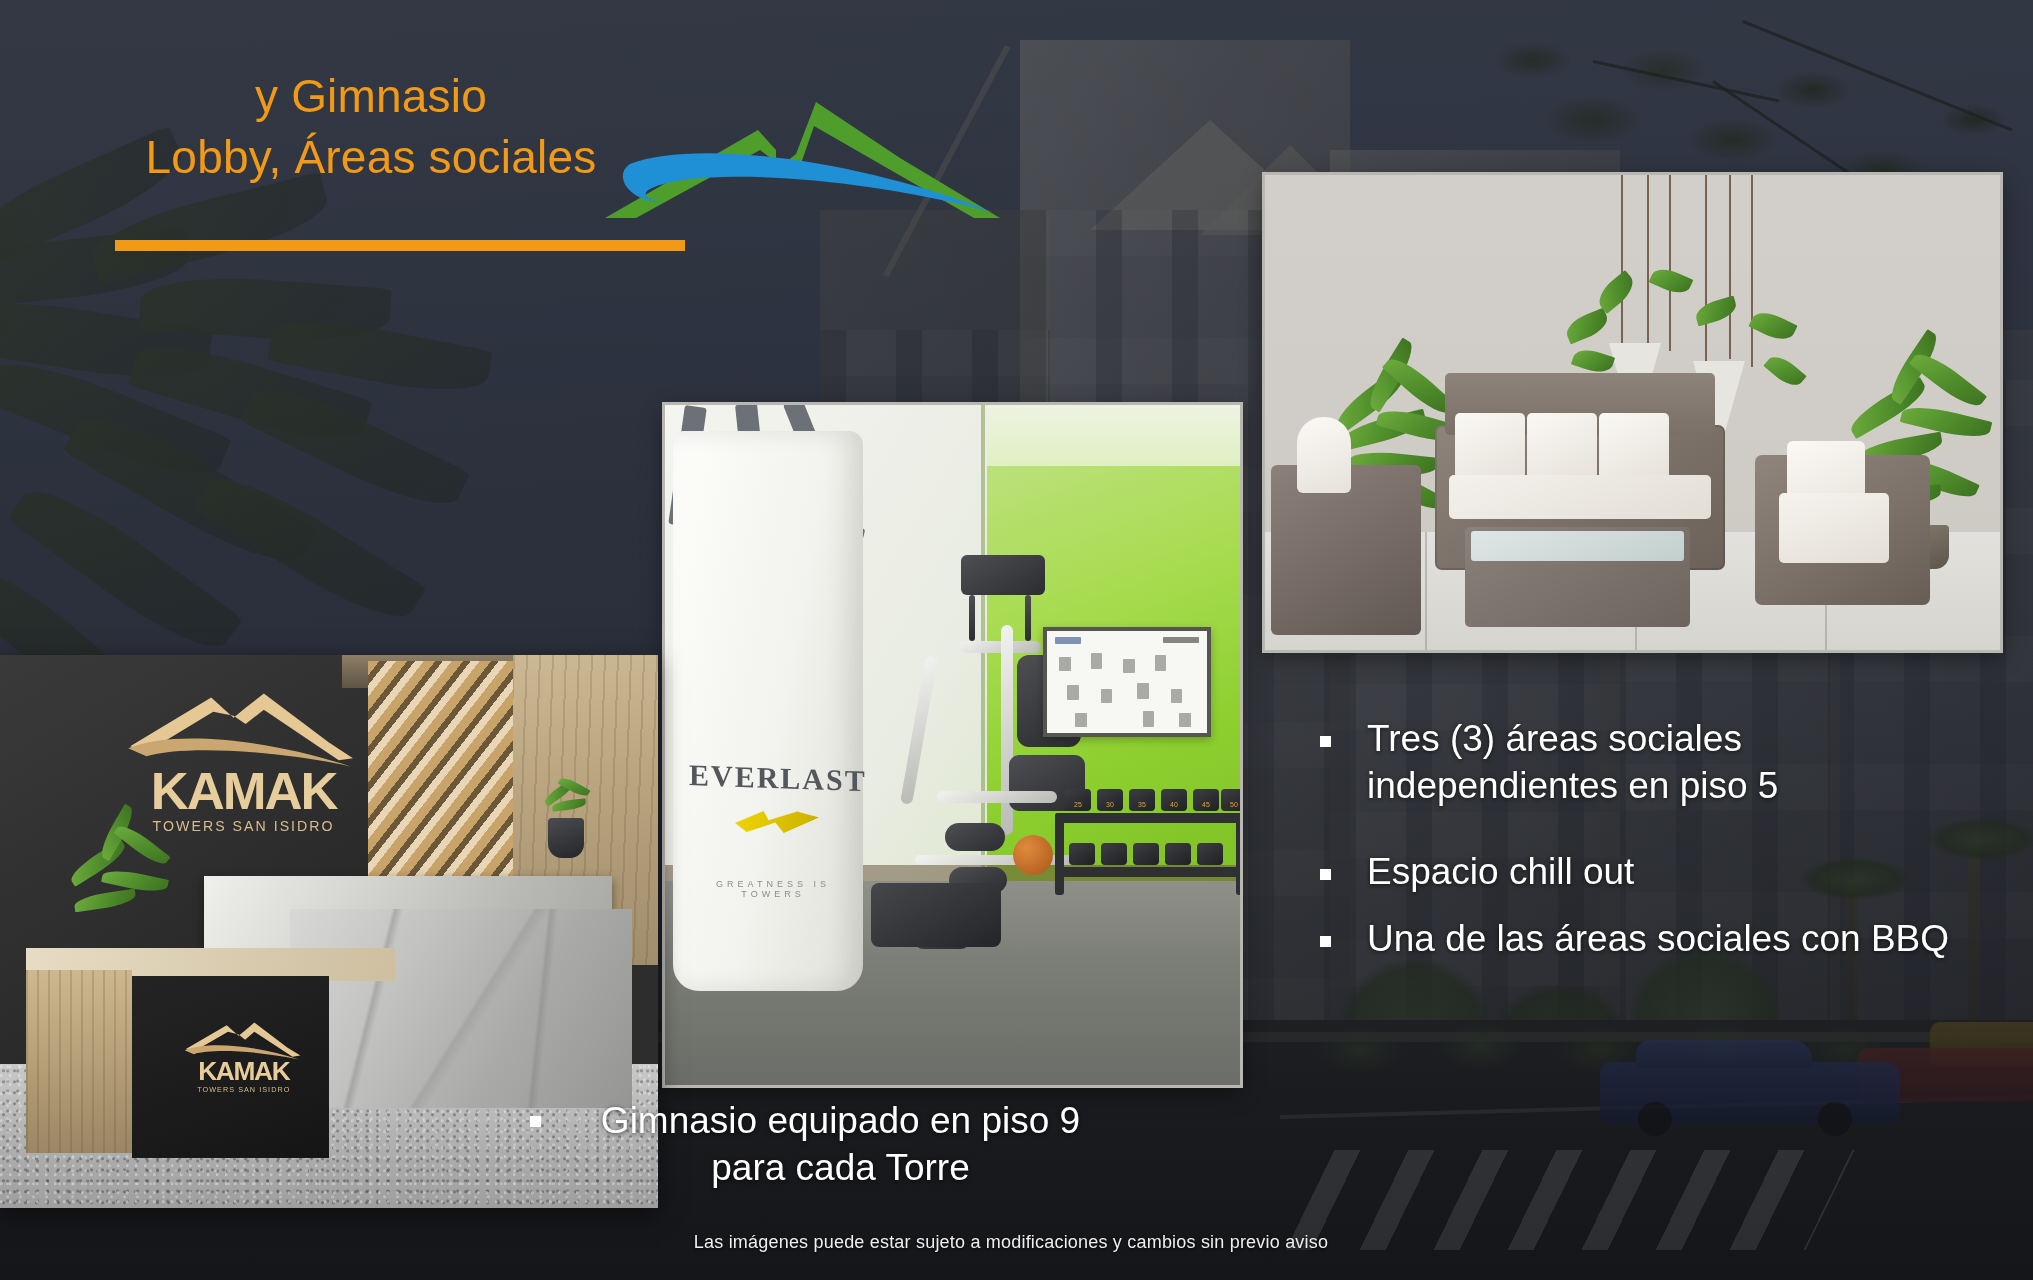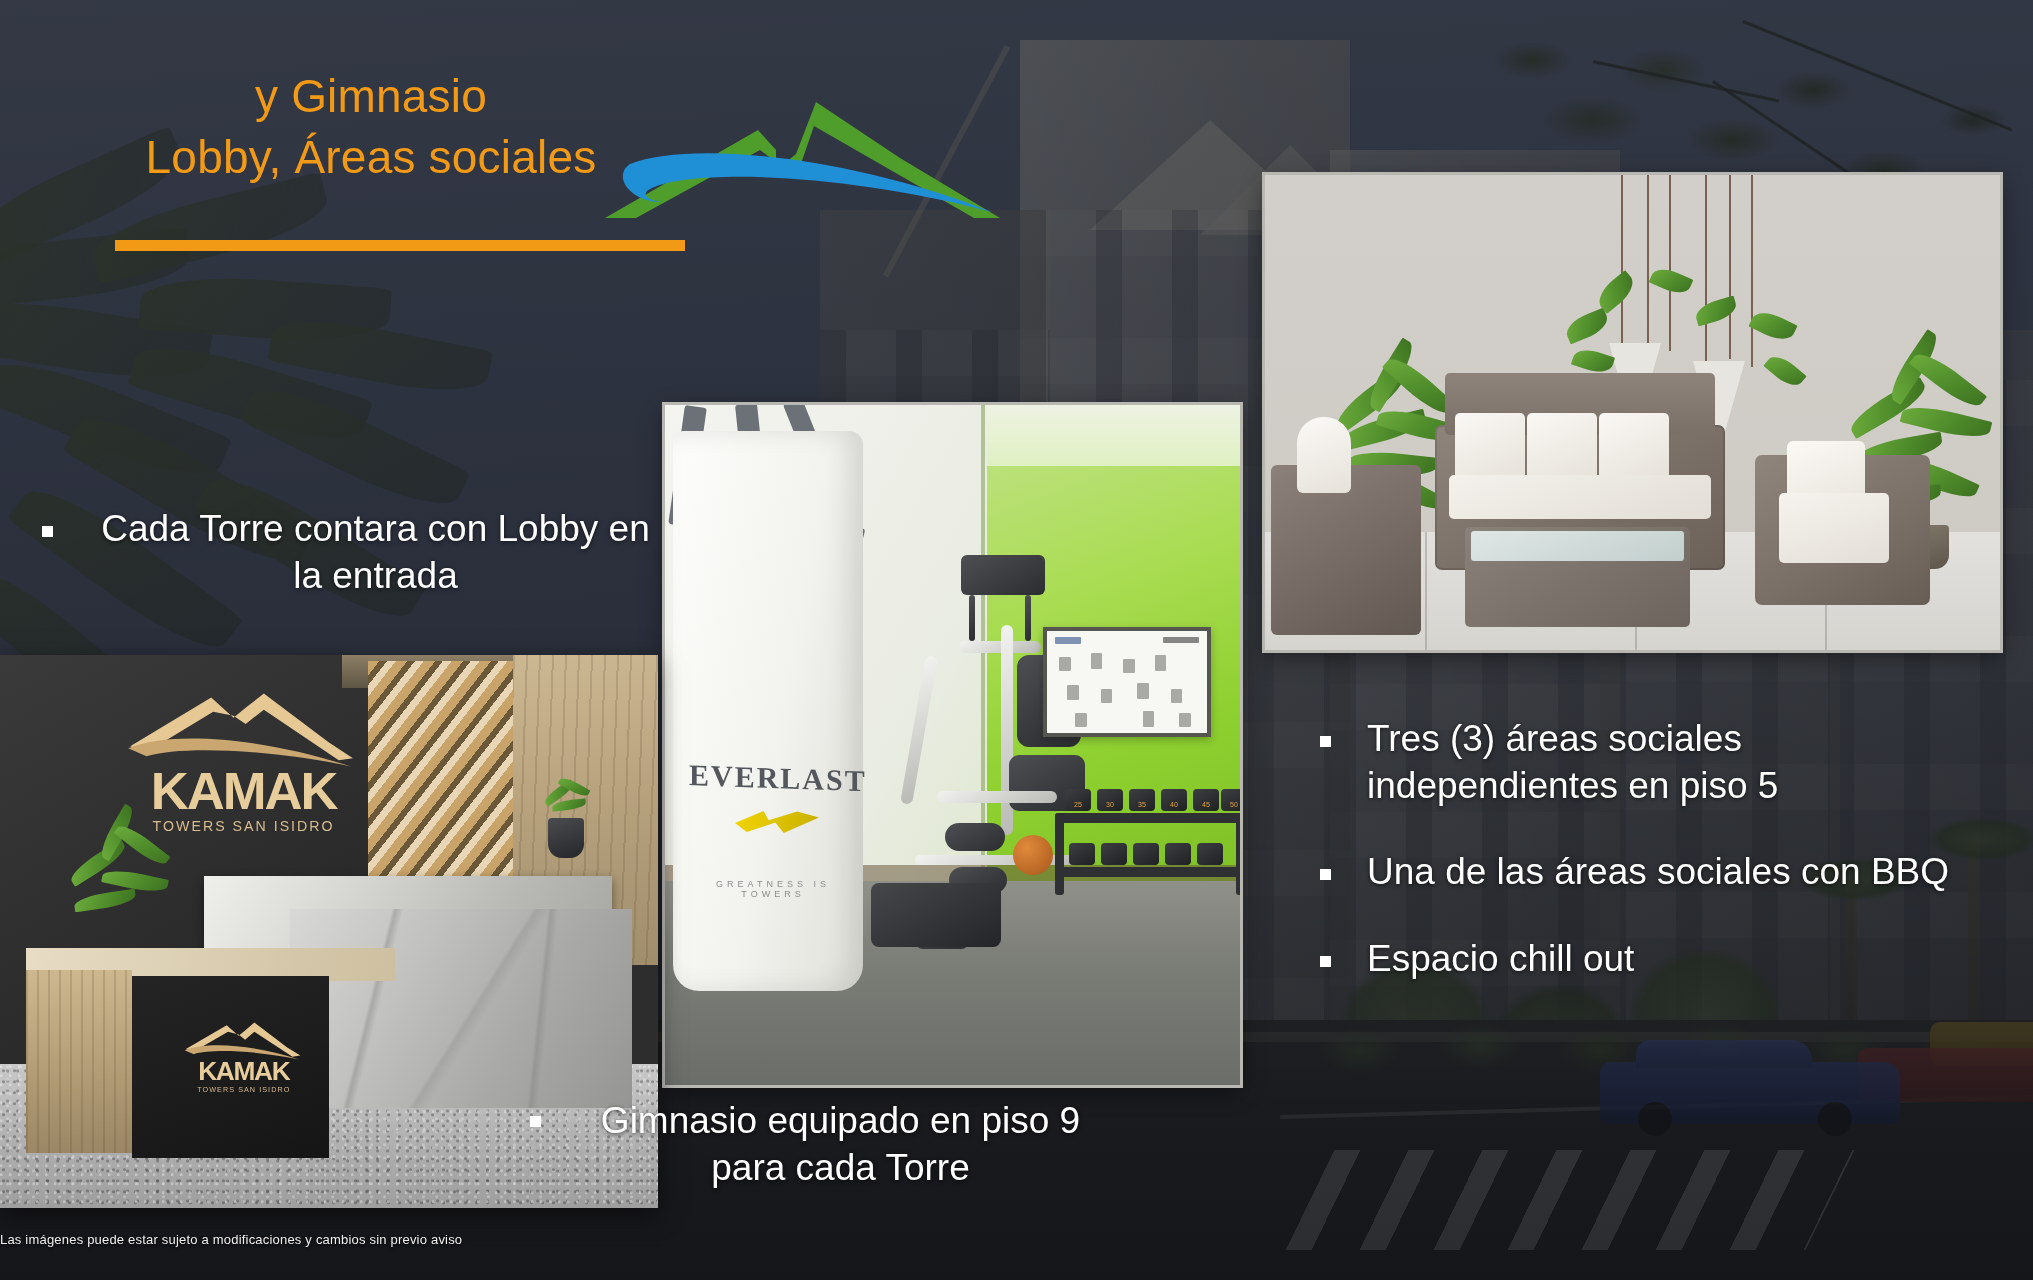--- a/index.html
+++ b/index.html
@@ -251,22 +251,22 @@
   .bullet .sq{flex:0 0 auto;width:11px;height:11px;background:#fff;margin-top:20px;margin-right:36px;}
   .bullet .tx{font-size:37px;line-height:1.26;text-shadow:0 1px 4px rgba(0,0,0,.65);}
 
   .b-left{left:42px;top:506px;width:620px;}
   .b-left .tx{text-align:center;width:100%;}
   .b-right{left:1320px;top:716px;width:660px;}
   .b-bottom{left:530px;top:1098px;width:580px;}
   .b-bottom .tx{text-align:center;width:100%;}
   .b-bottom .sq{margin-top:18px;margin-right:30px;}
 
-  .disclaimer{position:absolute;left:0;right:11px;top:1232px;text-align:left;
-    color:#efefef;font-size:13px;letter-spacing:.2px;
+  .disclaimer{position:absolute;left:0;right:11px;top:1232px;text-align:center;
+    color:#efefef;font-size:18px;letter-spacing:.2px;
     text-shadow:0 1px 3px rgba(0,0,0,.8);}
 </style>
 </head>
 <body>
 
 <div class="slide">
 
   <div class="bg">
     <div class="bg-sky"></div>
 
@@ -539,39 +539,33 @@
 
       <span class="lob-vase">
         <span class="leaf" style="left:2px;top:-16px;width:34px;height:10px;transform:rotate(-34deg);"></span>
         <span class="leaf" style="left:18px;top:-22px;width:32px;height:10px;transform:rotate(30deg);"></span>
         <span class="leaf" style="left:12px;top:-4px;width:34px;height:10px;transform:rotate(-6deg);"></span>
         <span class="pot" style="left:8px;top:14px;width:36px;height:40px;background:linear-gradient(160deg,#4b4c50,#25262a);"></span>
       </span>
     </div>
   </div>
 
-  <div class="bullets b-left">
-    <div class="bullet">
-      <span class="sq"></span>
-      <span class="tx">Cada Torre contara con Lobby en la entrada</span>
-    </div>
-  </div>
 
   <div class="bullets b-right">
     <div class="bullet" style="margin-bottom:40px;">
       <span class="sq"></span>
       <span class="tx">Tres (3) áreas sociales independientes en piso 5</span>
     </div>
+    <div class="bullet">
+      <span class="sq"></span>
+      <span class="tx">Espacio chill out</span>
+    </div>
     <div class="bullet" style="margin-bottom:40px;">
       <span class="sq"></span>
       <span class="tx">Una de las  áreas sociales con BBQ</span>
-    </div>
-    <div class="bullet">
-      <span class="sq"></span>
-      <span class="tx">Espacio chill out</span>
     </div>
   </div>
 
   <div class="bullets b-bottom">
     <div class="bullet">
       <span class="sq"></span>
       <span class="tx">Gimnasio equipado en piso 9 para cada Torre</span>
     </div>
   </div>
 

